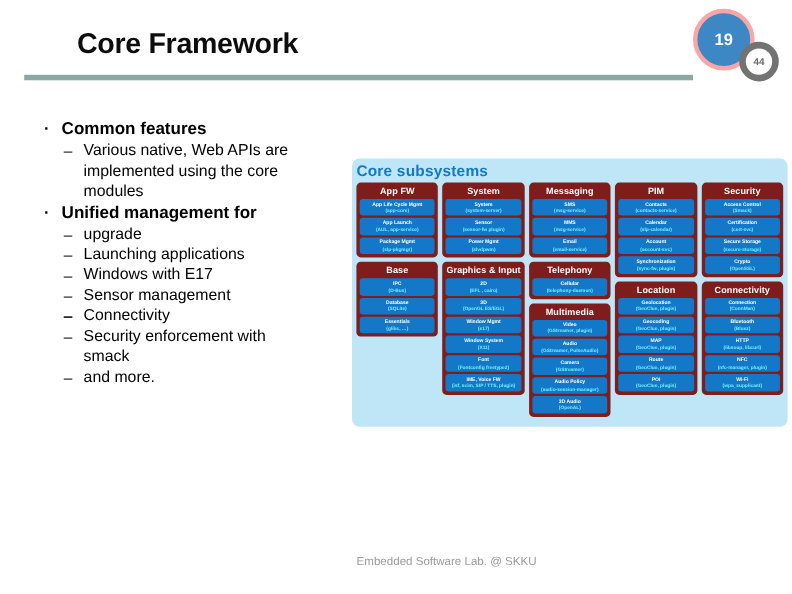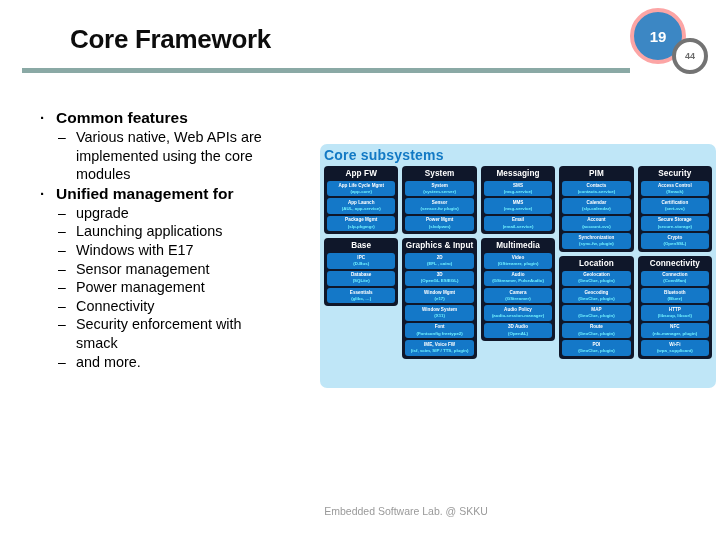--- a/index.html
+++ b/index.html
@@ -62,21 +62,21 @@
     font-weight: bold;
   }
   #badge-secondary {
     position: absolute;
     left: 42px;
     top: 30px;
     width: 36px;
     height: 36px;
     border-radius: 50%;
     background: #ffffff;
-    border: 4px solid #737373;
+    border: 6px solid #737373;
     box-sizing: border-box;
     display: flex;
     align-items: center;
     justify-content: center;
     color: #6b6b6b;
     font-size: 9px;
     font-weight: bold;
   }
 
   
@@ -144,21 +144,21 @@
     height: 222px;
   }
   .dcol {
     flex: 1 1 0;
     display: flex;
     flex-direction: column;
     gap: 4px;
     min-width: 0;
   }
   .group {
-    background: #0f172a;
+    background: #7f1d1d;
     border-radius: 4px;
     padding: 2px 3px 3px 3px;
   }
   .group-title {
     text-align: center;
     color: #ffffff;
     font-size: 8.2px;
     font-weight: bold;
     line-height: 10px;
     padding: 1px 0 2px 0;
@@ -219,21 +219,21 @@
     <div class="l1"><span class="bdot">·</span><span>Common features</span></div>
     <div class="l2"><span class="bdash">–</span><span>Various native, Web APIs are</span></div>
     <div class="l2"><span>implemented using the core</span></div>
     <div class="l2"><span>modules</span></div>
     <div class="l1"><span class="bdot">·</span><span>Unified management for</span></div>
     <div class="l2"><span class="bdash">–</span></div>
     <div class="l2"><span>upgrade</span></div>
     <div class="l2"><span class="bdash">–</span><span>Launching applications</span></div>
     <div class="l2"><span class="bdash">–</span><span>Windows with E17</span></div>
     <div class="l2"><span class="bdash">–</span><span>Sensor management</span></div>
-    <div class="l2"><span class="bdash">–</span><span>Power management</span></div>
+    <div class="l2"><span class="bdash">–</span></div>
     <div class="l2"><span class="bdash">–</span><span>Connectivity</span></div>
     <div class="l2"><span class="bdash">–</span><span>Security enforcement with</span></div>
     <div class="l2"><span>smack</span></div>
     <div class="l2"><span class="bdash">–</span><span>and more.</span></div>
   </div>
 
 <div id="diagram">
   <div id="diagram-title">Core subsystems</div>
   <div id="diagram-columns">
       <div class="dcol">
@@ -322,20 +322,27 @@
           <div class="item">
             <span class="item-name">MMS</span>
             <span class="item-impl">(msg-service)</span>
           </div>
           <div class="item">
             <span class="item-name">Email</span>
             <span class="item-impl">(email-service)</span>
           </div>
         </div>
         <div class="group">
+          <div class="group-title">Telephony</div>
+          <div class="item">
+            <span class="item-name">Cellular</span>
+            <span class="item-impl">(telephony-daemon)</span>
+          </div>
+        </div>
+        <div class="group">
           <div class="group-title">Multimedia</div>
           <div class="item">
             <span class="item-name">Video</span>
             <span class="item-impl">(GStreamer, plugin)</span>
           </div>
           <div class="item">
             <span class="item-name">Audio</span>
             <span class="item-impl">(GStreamer, PulseAudio)</span>
           </div>
           <div class="item">

